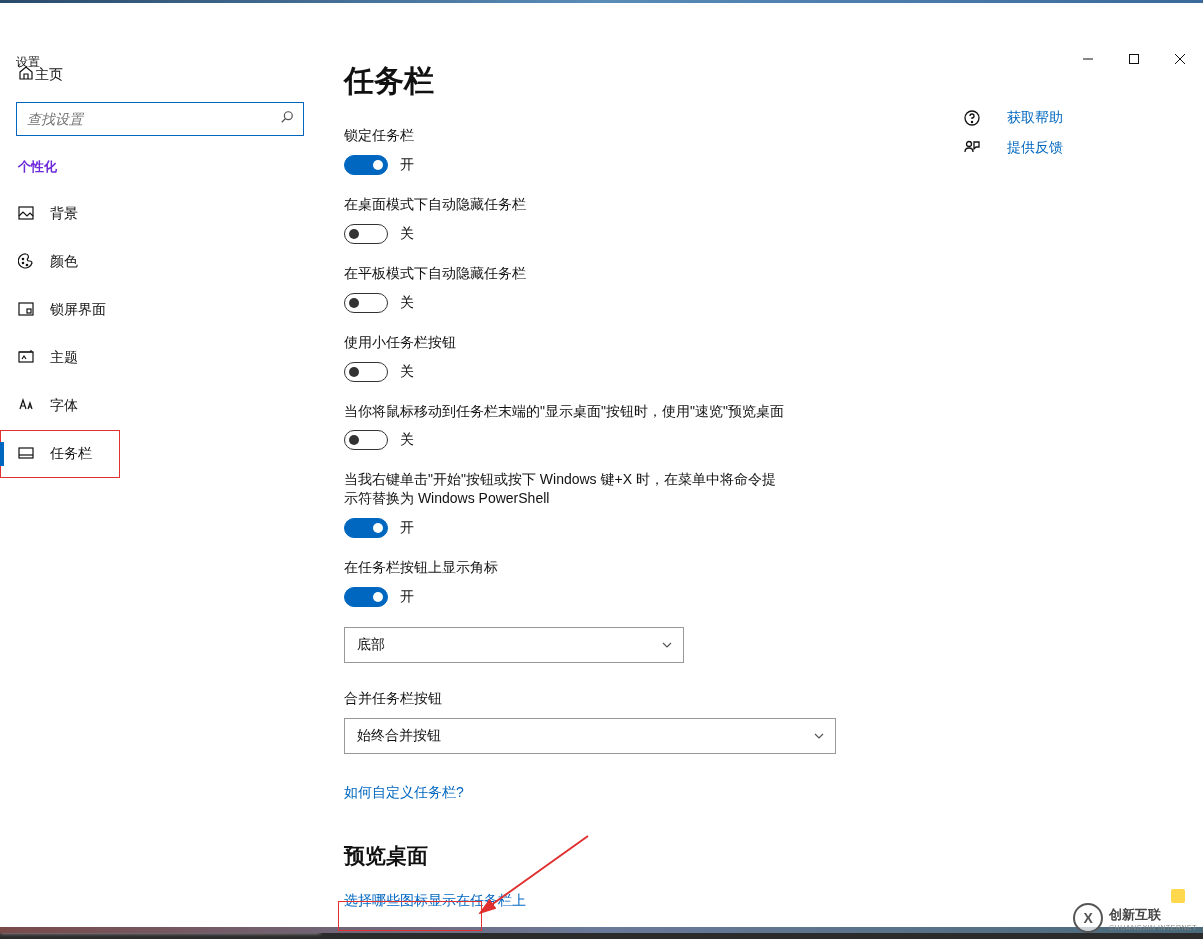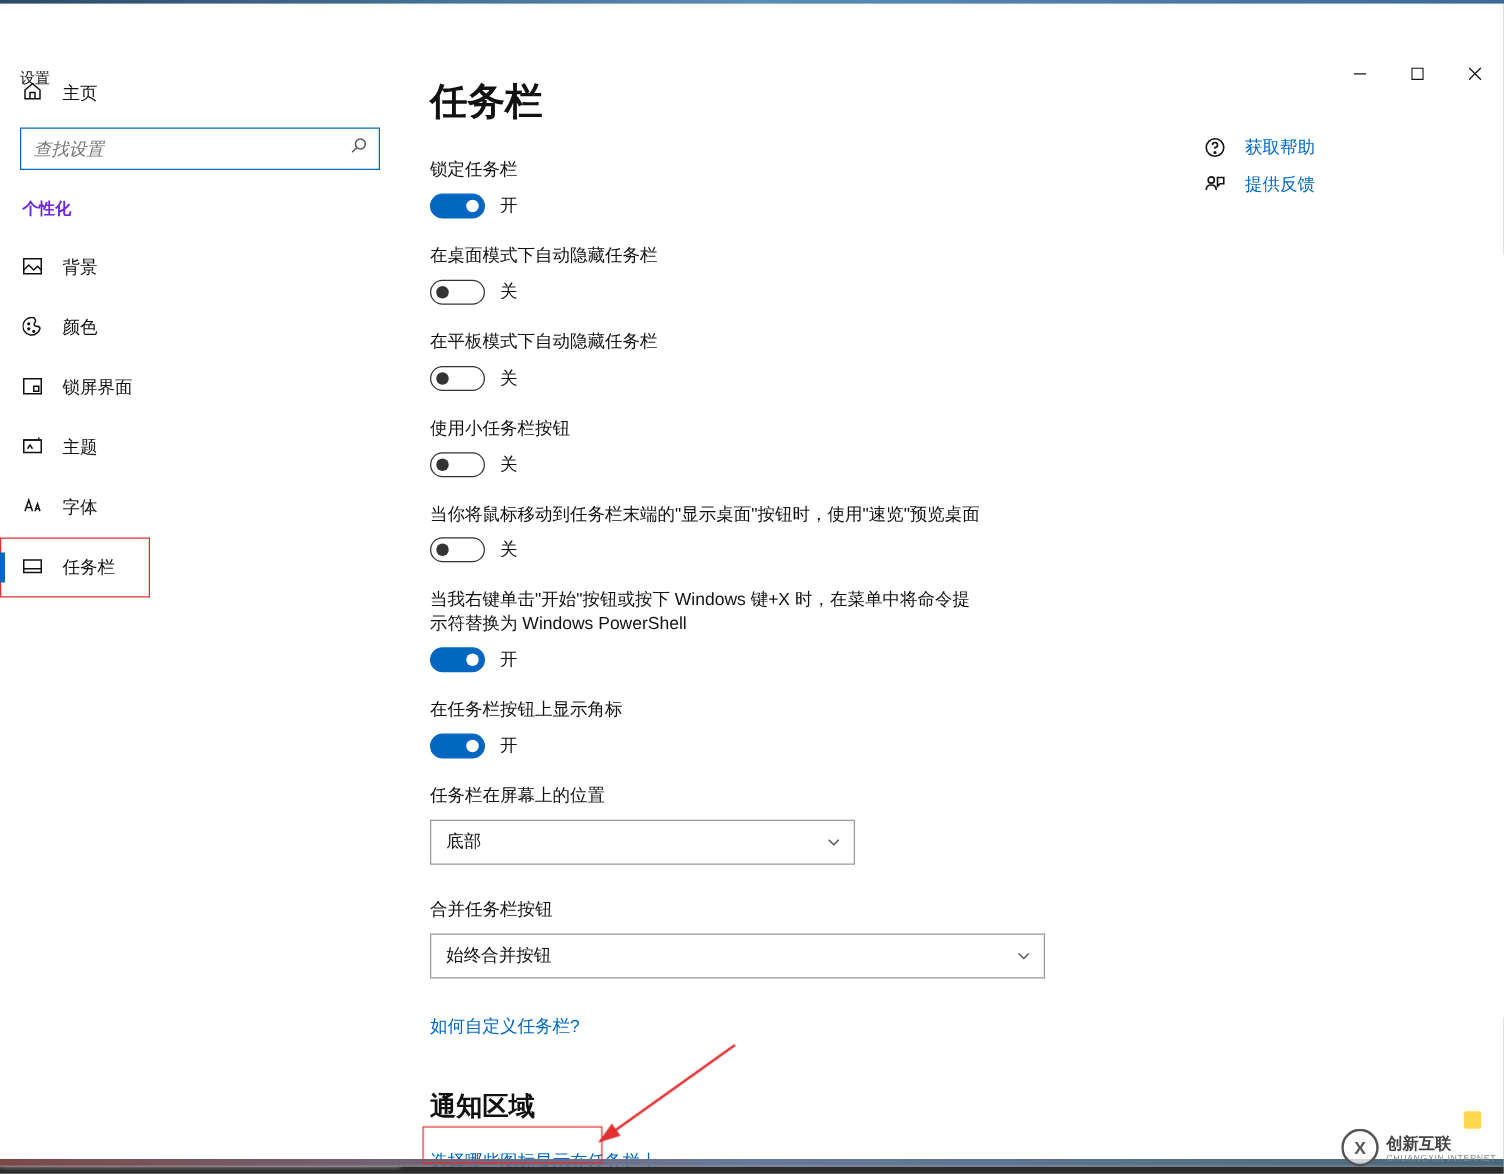--- a/index.html
+++ b/index.html
@@ -19,21 +19,21 @@
 .sidebar::before {
   content:""; position:absolute; inset:0; z-index:-1;
   background:
     radial-gradient(circle at 120px 450px, rgba(220,150,160,0.8) 0%, transparent 45%),
     radial-gradient(circle at 60px 700px, rgba(180,100,110,0.7) 0%, transparent 50%),
     radial-gradient(circle at 100px 860px, rgba(225,225,240,0.9) 0%, transparent 30%),
     linear-gradient(180deg, rgba(235,235,240,0.9) 0%, rgba(210,200,210,0.85) 100%);
   filter: blur(2px);
 }
 
-.home-row { display:flex; align-items:center; gap:16px; padding: 12px 18px 18px 18px; font-size: 14px; color:#111; }
+.home-row { display:flex; align-items:center; gap:1px; padding: 12px 18px 18px 18px; font-size: 14px; color:#111; }
 .home-row svg { width:16px; height:16px; }
 
 .search-wrap { margin: 0 16px 22px 16px; position: relative; }
 .search-input { width: 100%; height: 34px; border: 1px solid #0067c0; background: rgba(255,255,255,0.7); padding: 0 34px 0 10px; font-size: 14px; font-style: italic; color: #666; }
 .search-icon { position:absolute; right:10px; top:50%; transform: translateY(-50%) scaleX(-1); color:#555; }
 .search-icon svg{width:14px;height:14px;}
 
 .section-label { font-size: 13px; font-weight: 600; color:#6d28d9; padding: 0 18px 14px 18px; }
 
 .nav-item { display:flex; align-items:center; gap:16px; padding: 0 18px; height: 48px; font-size:14px; color:#111; position:relative; }
@@ -56,21 +56,21 @@
 
 .dropdown { position:relative; height:36px; border:1px solid #999; display:flex; align-items:center; padding:0 12px; font-size:14px; color:#111; background:#fff; margin-top:10px; }
 .dropdown.narrow { width: 340px; }
 .dropdown.wide { width: 492px; }
 .dropdown svg { position:absolute; right:10px; top:50%; transform:translateY(-50%); width:12px; height:12px; color:#555; }
 
 .link { font-size:14px; color:#0067c0; display:inline-block; margin-top: 4px; }
 .section-h2 { font-size: 21px; font-weight:600; color:#111; margin: 40px 0 18px 0; }
 
 .right-rail { position:absolute; top: 106px; right: 40px; width: 200px; }
-.rail-item { display:flex; align-items:center; gap:15px; font-size:14px; color:#0067c0; margin-bottom: 12px; }
+.rail-item { display:flex; align-items:center; gap:26px; font-size:14px; color:#0067c0; margin-bottom: 12px; }
 .rail-item .ricon { color:#111; width:18px; height:18px; flex-shrink:0; }
 
 .annot-arrow { position:absolute; pointer-events:none; z-index:50; }
 .annot-box { position:absolute; border:1.5px solid #e03030; pointer-events:none; z-index:50; }
 
 .watermark { position:absolute; right:6px; bottom:6px; z-index:60; display:flex; align-items:center; gap:6px; }
 .watermark .wm-circ { width:30px; height:30px; border-radius:50%; border:2px solid #555; display:flex; align-items:center; justify-content:center; font-weight:700; font-size:14px; color:#555; background:rgba(255,255,255,0.7);}
 .watermark .wm-txt { font-size:13px; font-weight:700; color:#444; }
 .watermark .wm-sub { font-size:7px; color:#888; letter-spacing:0.5px; display:block; line-height:1;}
 .wm-yellow { position:absolute; right:18px; bottom:36px; width:14px; height:14px; background:#ffd84d; border-radius:2px; z-index:59; }
@@ -226,21 +226,20 @@
 
       <div class="setting-group">
         <div class="setting-label">在任务栏按钮上显示角标</div>
         <div class="toggle-row">
           <div class="toggle on"></div>
           <span class="toggle-state">开</span>
         </div>
       </div>
 
       <div class="setting-group">
-        <div class="setting-label">任务栏在屏幕上的位置</div>
         <div class="dropdown narrow">
           <span>底部</span>
           <svg viewBox="0 0 12 12" fill="none" stroke="currentColor" stroke-width="1.2">
               <path d="M2 4 L6 8 L10 4"></path>
             </svg>
         </div>
       </div>
 
       <div class="setting-group" style="margin-top:26px;">
         <div class="setting-label">合并任务栏按钮</div>
@@ -249,21 +248,21 @@
           <svg viewBox="0 0 12 12" fill="none" stroke="currentColor" stroke-width="1.2">
               <path d="M2 4 L6 8 L10 4"></path>
             </svg>
         </div>
       </div>
 
       <div style="margin-top:26px;">
         <a class="link">如何自定义任务栏?</a>
       </div>
 
-      <h2 class="section-h2">通知区域</h2>
+      <h2 class="section-h2">预览桌面</h2>
 
       <div style="margin-bottom:18px;">
         <a class="link">选择哪些图标显示在任务栏上</a>
       </div>
 
     </div>
 
     <div class="right-rail">
       <div class="rail-item">
         <span class="ricon"><svg viewBox="0 0 18 18" fill="none" stroke="currentColor" stroke-width="1.3">

